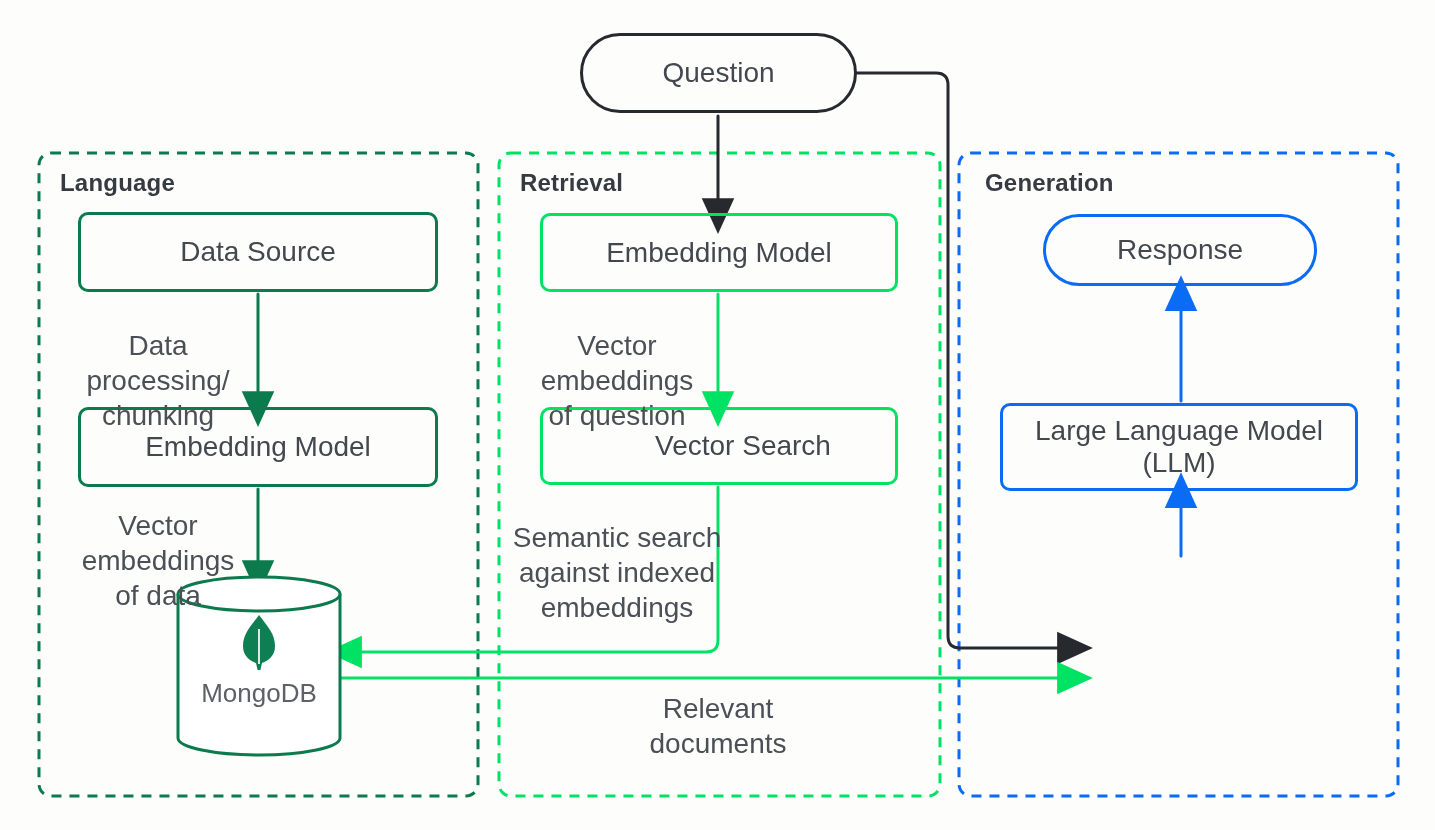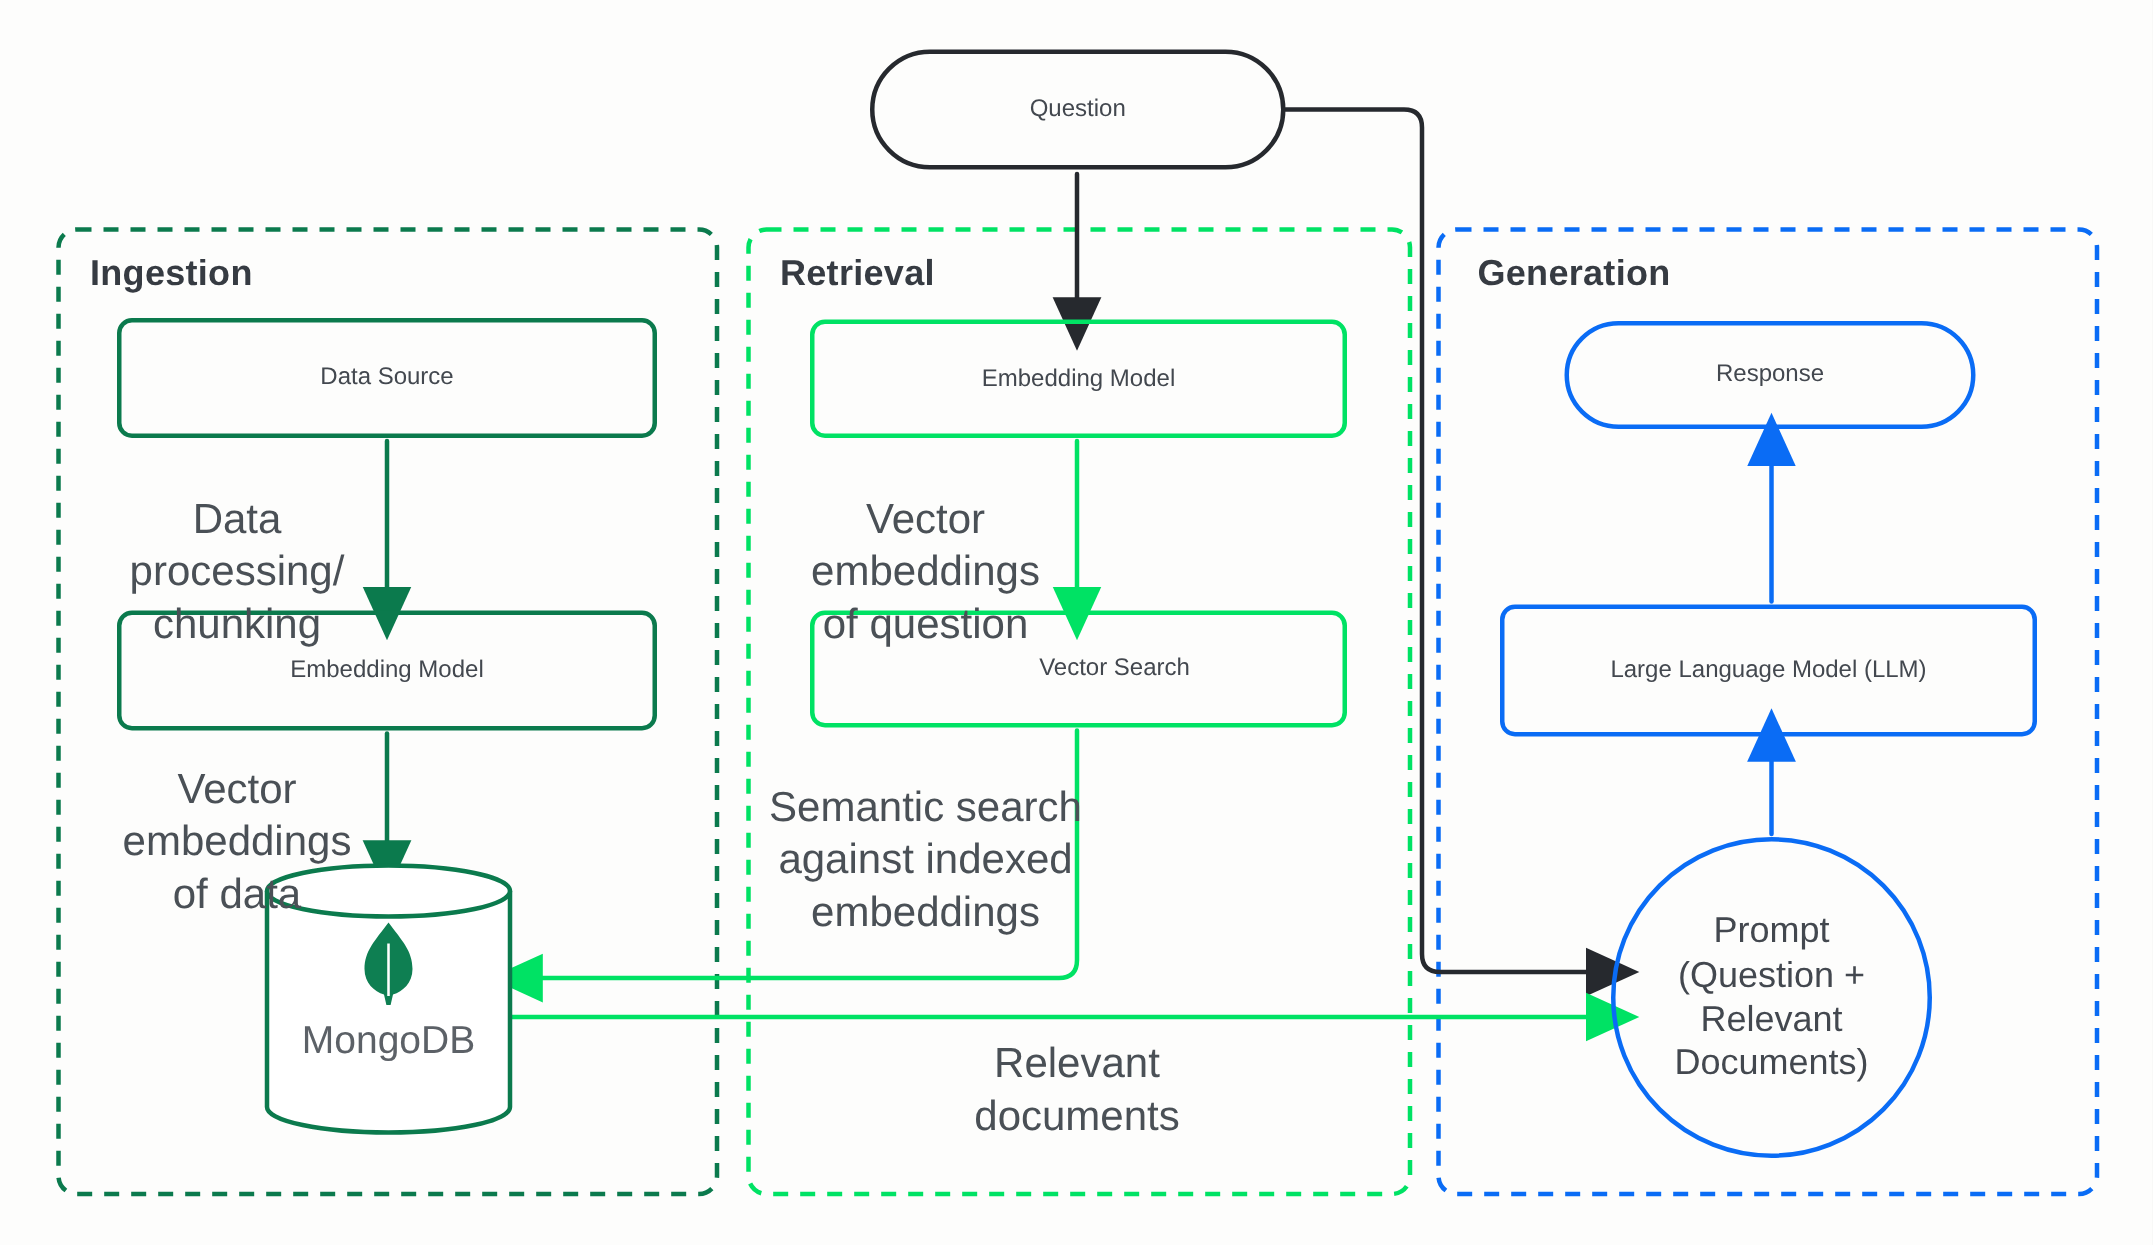--- a/index.html
+++ b/index.html
@@ -33,21 +33,21 @@
     color:var(--heading);
     letter-spacing:.2px;
   }
   .node{
     position:absolute;
     box-sizing:border-box;
     display:flex;
     align-items:center;
     justify-content:center;
     text-align:center;
-    font-size:16px;
+    font-size:28px;
     color:#43484F;
     background:transparent;
     border-radius:10px;
   }
   .pill{border-radius:44px;}
   .b-ink{border:3px solid var(--ink);}
   .b-dgreen{border:3px solid var(--dark-green);}
   .b-bgreen{border:3px solid var(--bright-green);}
   .b-blue{border:3px solid var(--blue);}
   .edge-label{
@@ -119,21 +119,21 @@
       <path d="M259 615
                C250 627 243 634 243 646
                C243 655.5 249.5 661 256 663
                L257.6 670 L260.4 670 L262 663
                C268.5 661 275 655.5 275 646
                C275 634 268 627 259 615 Z" style="fill:var(--leaf-green)"></path>
       <path d="M259 629 L259 664" stroke="#FFFFFF" stroke-width="1.7" fill="none"></path>
     </g>
   </svg>
 
-  <div class="section-title" style="left:60px;top:169px;">Ingestion</div>
+  <div class="section-title" style="left:60px;top:169px;">Language</div>
   <div class="section-title" style="left:520px;top:169px;">Retrieval</div>
   <div class="section-title" style="left:985px;top:169px;">Generation</div>
 
   <div class="node pill b-ink" style="left:580px;top:33px;width:277px;height:80px;">Question</div>
 
   <div class="node b-dgreen" style="left:78px;top:212px;width:360px;height:80px;">Data Source</div>
   <div class="node b-dgreen" style="left:78px;top:407px;width:360px;height:80px;">Embedding Model</div>
   <div class="edge-label" style="left:58px;top:328px;width:200px;">Data processing/
 chunking</div>
   <div class="edge-label" style="left:48px;top:508px;width:220px;">Vector embeddings
@@ -144,18 +144,14 @@
   <div class="node b-bgreen" style="left:540px;top:407px;width:358px;height:78px;padding-left:48px;">Vector Search</div>
   <div class="edge-label" style="left:507px;top:328px;width:220px;">Vector embeddings
 of question</div>
   <div class="edge-label" style="left:507px;top:520px;width:220px;">Semantic search
 against indexed
 embeddings</div>
   <div class="edge-label" style="left:593px;top:691px;width:250px;">Relevant documents</div>
 
   <div class="node pill b-blue" style="left:1043px;top:214px;width:274px;height:72px;">Response</div>
   <div class="node b-blue" style="left:1000px;top:403px;width:358px;height:88px;">Large Language Model (LLM)</div>
-  <div class="node circle-node b-blue" style="left:1074px;top:558px;width:214px;height:214px;">Prompt
-(Question +
-Relevant
-Documents)</div>
 
 </div>
 
 </body></html>

